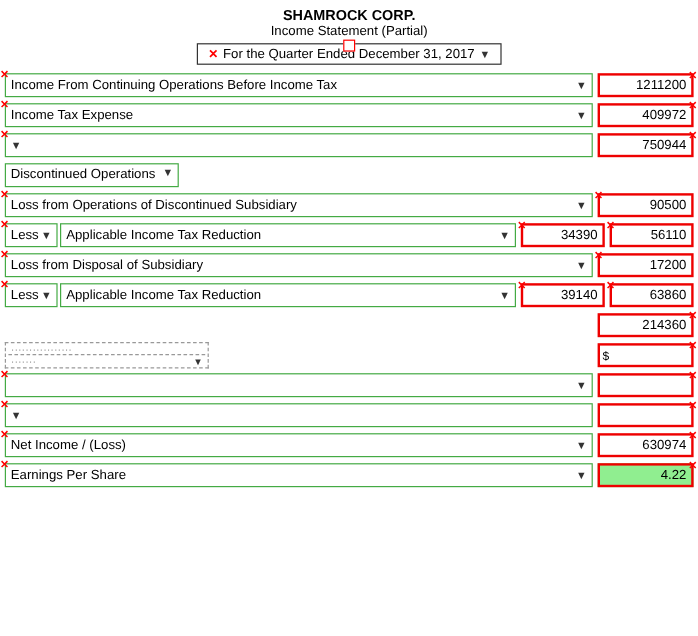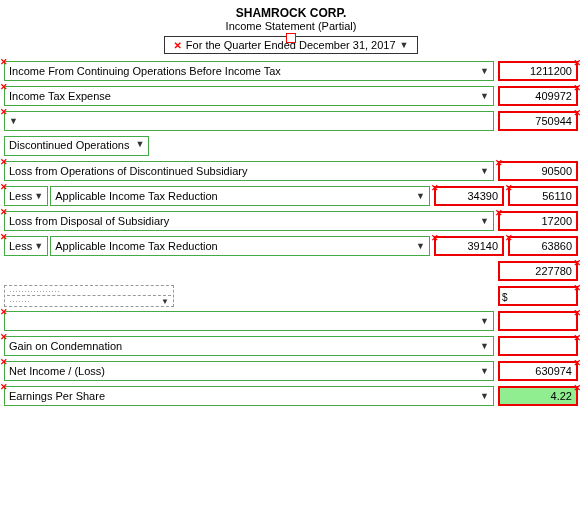--- a/index.html
+++ b/index.html
@@ -324,21 +324,21 @@
     <div class="value-box" style="width:70px;margin-left:4px;">
       <span class="x-corner-left">✕</span>
       <span>63860</span>
     </div>
   </div>
 
   <div class="row">
     <div style="flex:1;"></div>
     <div class="value-box" style="width:80px;margin-left:4px;">
       <span class="x-corner">✕</span>
-      <span>227780</span>
+      <span>214360</span>
     </div>
   </div>
 
   <div style="display:flex;align-items:center;margin-bottom:3px;min-height:22px;">
     <div style="width:170px;border:1px dashed #999;height:22px;display:flex;flex-direction:column;justify-content:center;padding:1px 2px;position:relative;">
       <div style="border-bottom:1px dashed #999;height:10px;font-size:9px;color:#999;padding-left:2px;">·················</div>
       <div style="display:flex;align-items:center;justify-content:space-between;padding:0 2px;">
         <span style="font-size:9px;color:#999">·······</span>
         <span class="arrow-down" style="font-size:8px;">▼</span>
       </div>
@@ -360,21 +360,20 @@
     </div>
     <div class="empty-box">
       <span class="x-corner">✕</span>
     </div>
   </div>
 
   <div class="row">
     <div class="label-cell">
       <div class="label-box">
         <span class="x-corner">✕</span>
-        <span>Gain on Condemnation</span>
         <span class="arrow-down">▼</span>
       </div>
     </div>
     <div class="empty-box">
       <span class="x-corner">✕</span>
     </div>
   </div>
 
   <div class="row">
     <div class="label-cell">

